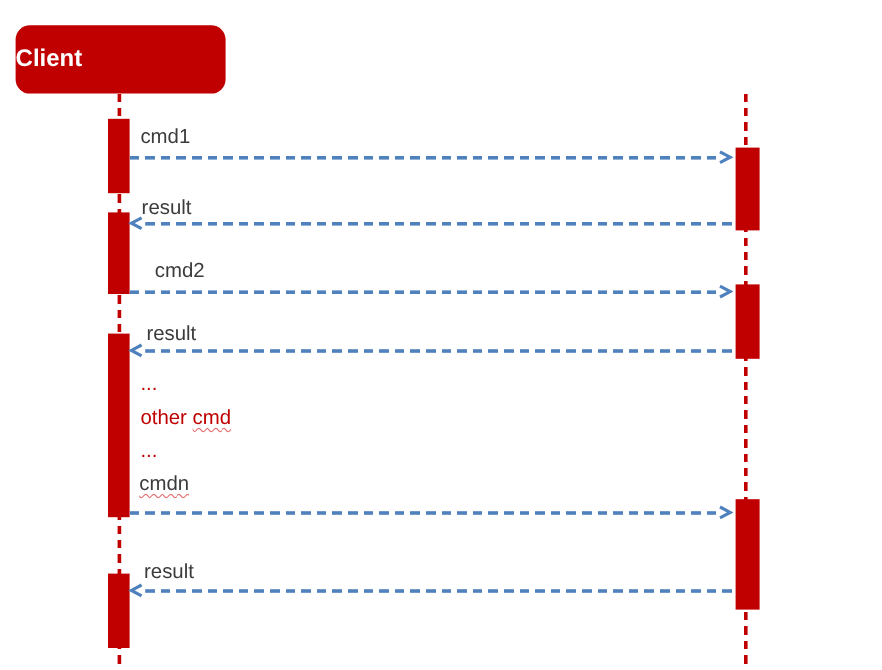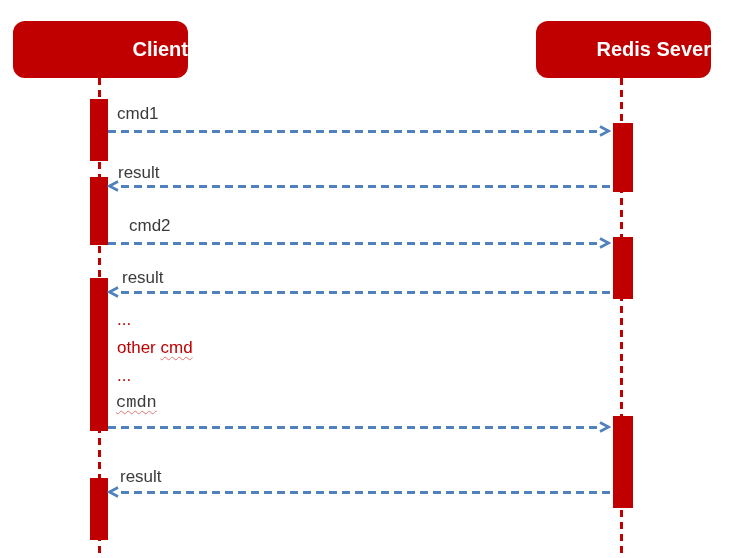--- a/index.html
+++ b/index.html
@@ -8,21 +8,21 @@
     width:735px;height:558px;
     background:#ffffff;
     font-family:"Liberation Sans", sans-serif;
     overflow:hidden;
   }
   
   .actor{
     position:absolute;top:21px;height:57px;width:175px;
     background:#C00000;border-radius:12px;
     color:#ffffff;font-size:20px;font-weight:bold;
-    display:flex;align-items:center;justify-content:flex-end;
+    display:flex;align-items:center;justify-content:flex-start;
     z-index:5;
   }
   .actor-left{left:13px;}
   .actor-right{left:536px;}
   
   .lifeline{
     position:absolute;width:3px;top:78px;height:476px;z-index:1;
     background:repeating-linear-gradient(to bottom,#C00000 0 7px,transparent 7px 12px);
   }
   .lifeline-left{left:98px;}
@@ -54,21 +54,21 @@
   .h5{left:597px;top:420px;} .h6{left:107px;top:485px;}
   
   .lbl{
     position:absolute;font-size:17px;line-height:19px;color:#3B3B3B;
     z-index:6;white-space:nowrap;text-align:center;
   }
   .lab1{left:117px;top:104px;}
   .lab2{left:118px;top:163px;}
   .lab3{left:117px;top:216px;margin-left:12px;}
   .lab4{left:122px;top:268px;}
-  .lab5{left:116px;top:393px;font-family:Liberation Mono, monospace;}
+  .lab5{left:116px;top:393px;}
   .lab6{left:120px;top:467px;}
   
   .note{
     position:absolute;font-size:17px;line-height:19px;color:#C00000;
     z-index:6;white-space:nowrap;
   }
   .n1{left:117px;top:310px;}
   .n2{left:117px;top:338px;text-align:center;}
   .n3{left:117px;top:366px;}
   
@@ -80,23 +80,20 @@
     text-underline-offset:3px;
   }
 </style>
 </head>
 <body>
 
 <div class="canvas">
 
   <div class="actor actor-left">
     <span>Client</span>
-  </div>
-  <div class="actor actor-right">
-    <span>Redis Sever</span>
   </div>
 
   <div class="lifeline lifeline-left"></div>
   <div class="lifeline lifeline-right"></div>
 
   <div class="bar bar-l b1"></div>
   <div class="bar bar-l b2"></div>
   <div class="bar bar-l b3"></div>
   <div class="bar bar-l b4"></div>
 

